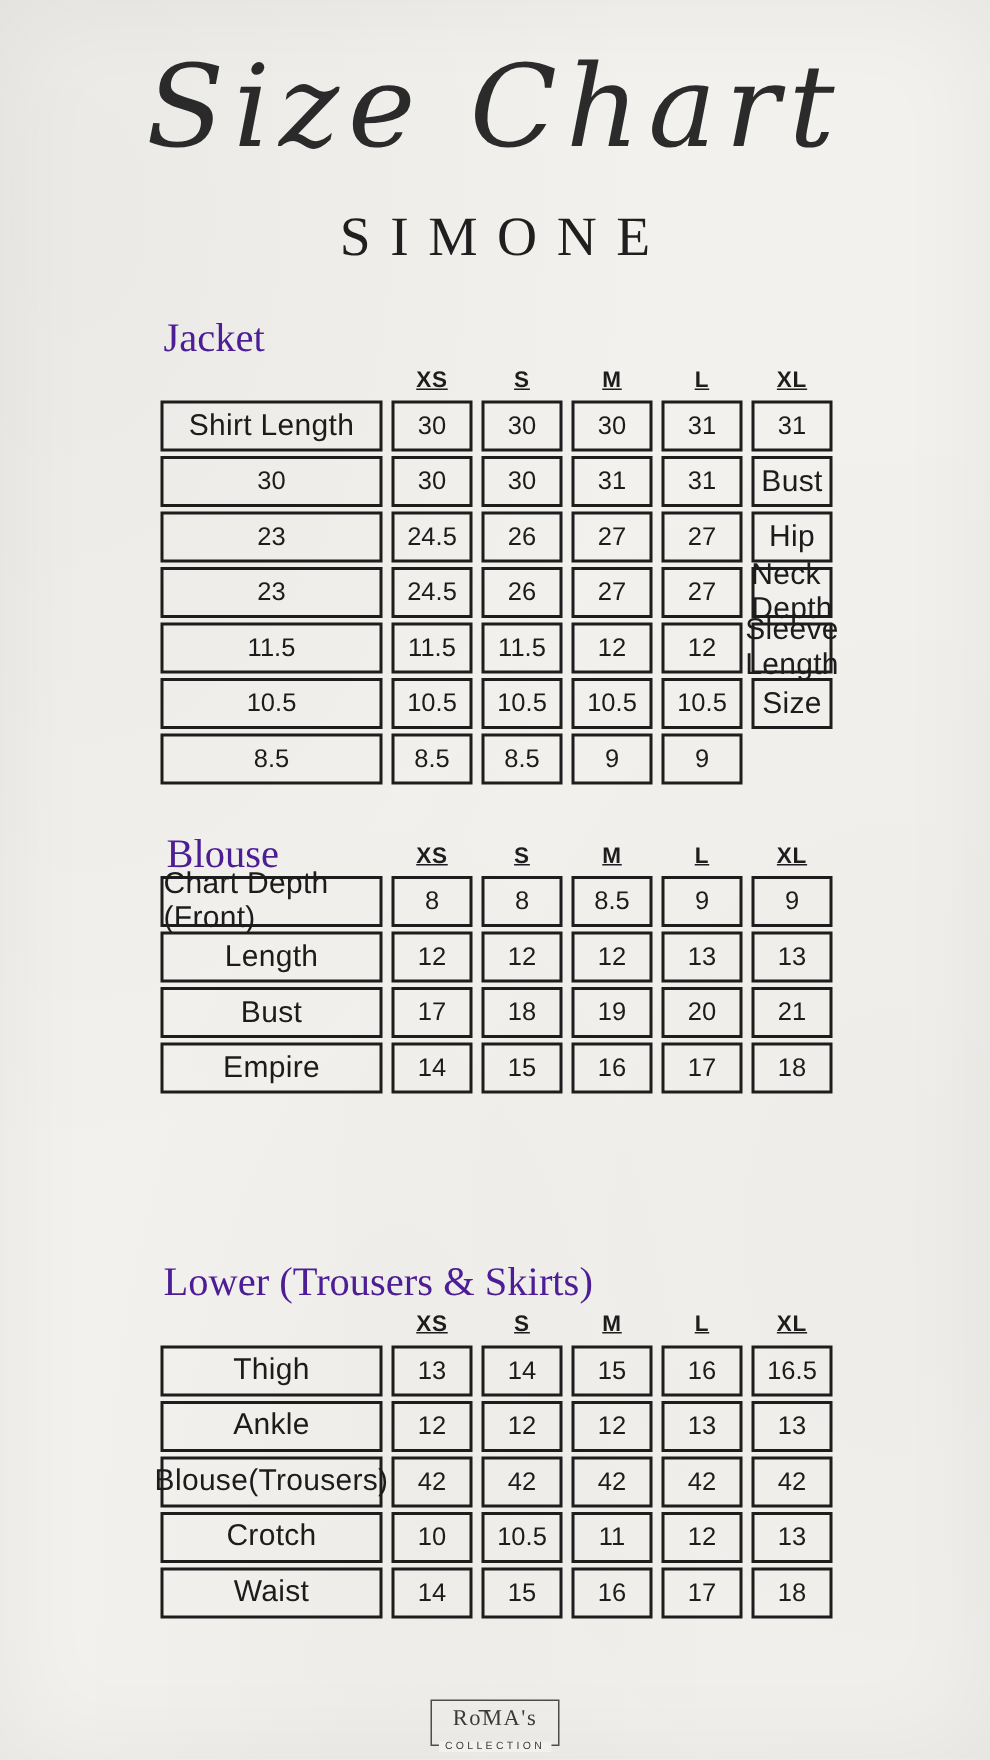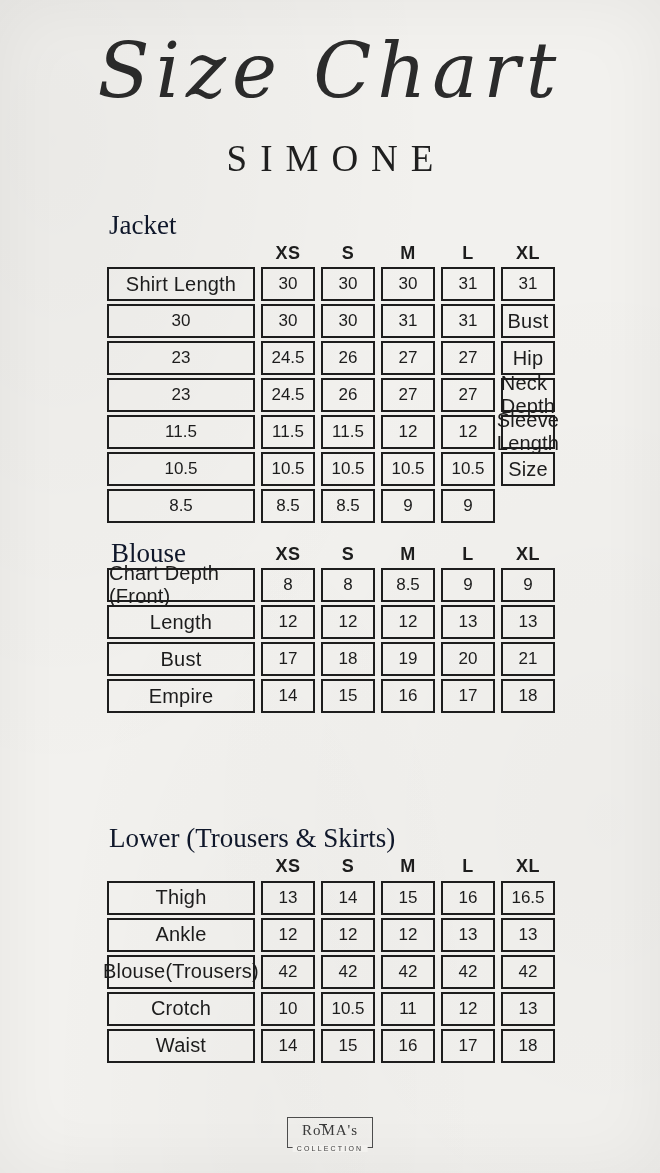--- a/index.html
+++ b/index.html
@@ -44,48 +44,49 @@
   }
 
   .tables-wrap { margin-left: 107px; width: 452px; }
 
   .size-section { position: relative; }
   .section-title {
     font-family: "Liberation Serif", serif;
     font-weight: 400;
     font-size: 27px;
     line-height: 1.1;
-    color: #0f172a;
+    color: #4c1d95;
     margin: 0 0 2px 2px;
     white-space: nowrap;
   }
   #section-jacket { margin-top: 30px; }
-  #section-blouse { margin-top: 20px; }
+  #section-blouse { margin-top: 36px; }
   #section-lower  { margin-top: 111px; }
 
   
   .inline-title .section-title {
     position: absolute;
     left: 2px;
     top: -4px;
   }
 
   .size-grid {
     display: grid;
     grid-template-columns: 148px repeat(5, 54px);
     column-gap: 6px;
     row-gap: 3px;
   }
   .hcell {
     height: 22px;
     display: flex; align-items: center; justify-content: center;
-    font-size: 18px;
+    font-size: 15px;
     font-weight: bold;
     letter-spacing: 0.5px;
     color: #1d1d1d;
+    text-decoration: underline;
   }
   .cell {
     border: 2px solid #1d1d1d;
     height: 34px;
     display: flex; align-items: center; justify-content: center;
     background: transparent;
   }
   .cell.label { font-size: 20px; letter-spacing: 0.2px; }
   .cell.value { font-size: 17px; }
 

